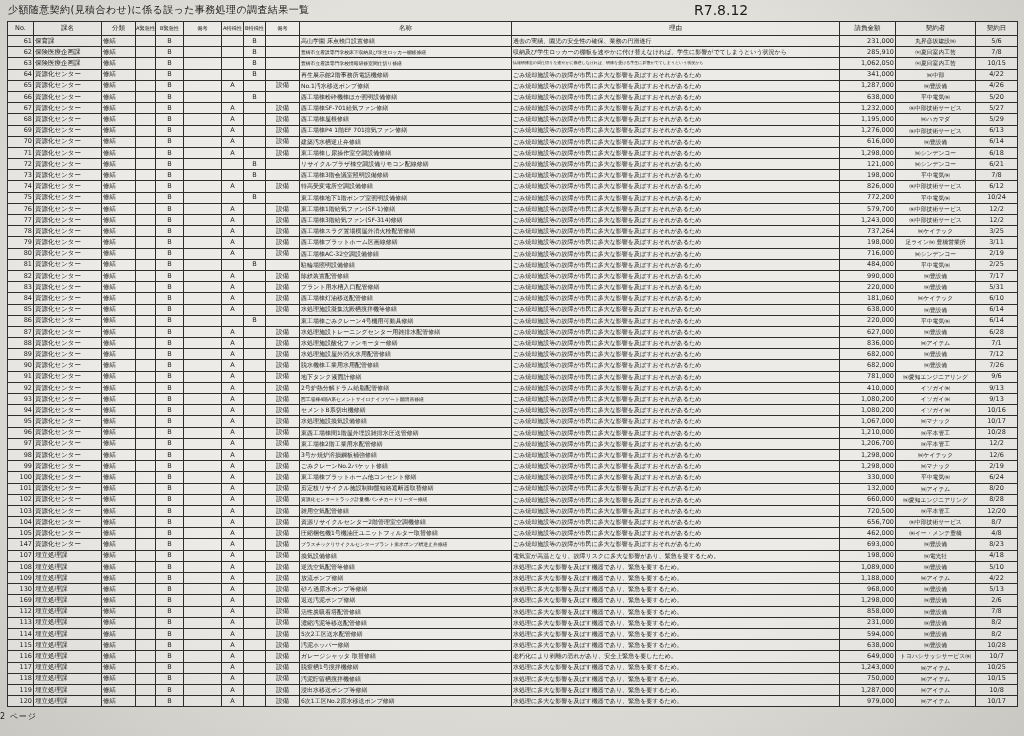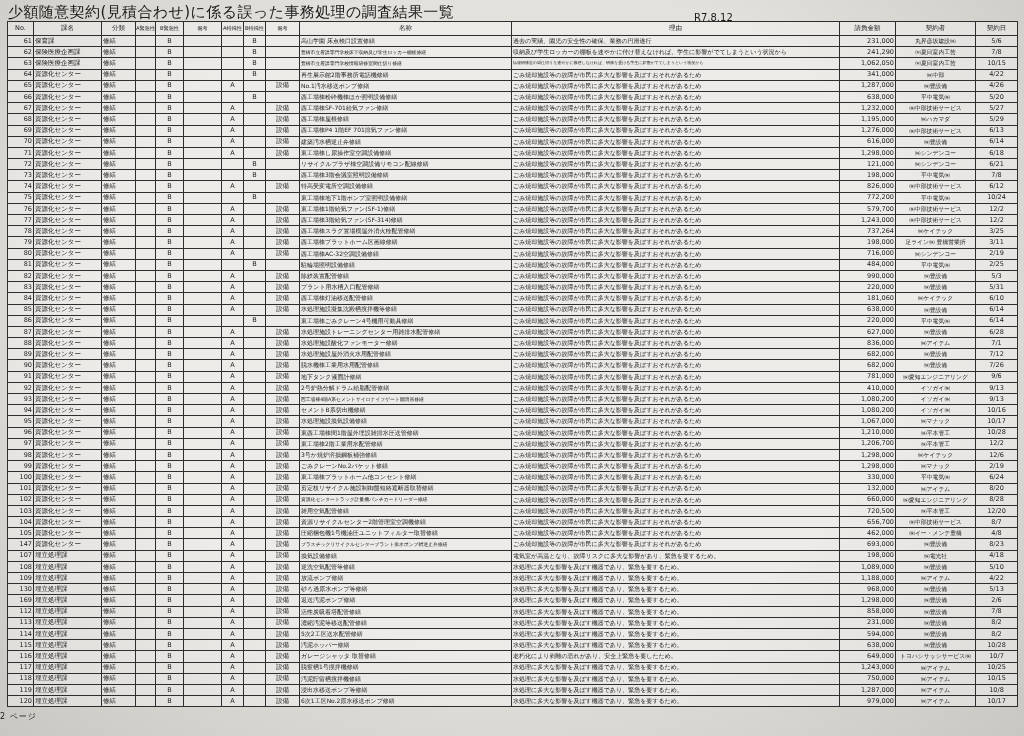--- a/index.html
+++ b/index.html
@@ -1,22 +1,22 @@
 <!DOCTYPE html>
 <html><head>
 <meta charset="utf-8">
 <style>
   html,body{margin:0;padding:0}
   body{
     width:1024px;height:736px;position:relative;overflow:hidden;
     background:radial-gradient(ellipse at 50% 42%, #e3e1dc 55%, #c9c7c2 100%);
     font-family:"DejaVu Sans",sans-serif;color:#1b1b1b;
   }
-  .title{position:absolute;left:8px;top:3px;font-size:15px;letter-spacing:.4px;white-space:nowrap}
-  .docdate{position:absolute;left:694px;top:12px;font-size:10px}
+  .title{position:absolute;left:8px;top:3px;font-size:10px;letter-spacing:.4px;white-space:nowrap}
+  .docdate{position:absolute;left:694px;top:2px;font-size:14px}
   table{
     position:absolute;left:7px;top:21px;width:1010px;
     border-collapse:collapse;table-layout:fixed;
     background:rgba(255,255,255,.35);
   }
   th,td{
     border:1px solid #2e2e2e;padding:0 1px;vertical-align:middle;
     font-size:6.5px;line-height:1.05;font-weight:normal;
     overflow:hidden;white-space:nowrap;
   }
@@ -97,21 +97,21 @@
           <td class="a-l col-1">保険医療企画課</td>
           <td class="a-l col-2">修繕</td>
           <td class="a-c col-3"></td>
           <td class="a-c col-4">B</td>
           <td class="a-c col-5"></td>
           <td class="a-c col-6"></td>
           <td class="a-c col-7">B</td>
           <td class="a-c col-8"></td>
           <td class="a-l col-9 sm">豊橋市立看護専門学校床下収納及び学生ロッカー棚板修繕</td>
           <td class="a-l col-10">収納及び学生ロッカーの棚板を速やかに付け替えなければ、学生に影響がでてしまうという状況から</td>
-          <td class="a-r col-11">241,290</td>
+          <td class="a-r col-11">285,910</td>
           <td class="a-c col-12">㈲夏目室内工芸</td>
           <td class="a-c col-13">7/8</td>
         </tr>
         <tr>
           <td class="a-r col-0">63</td>
           <td class="a-l col-1">保険医療企画課</td>
           <td class="a-l col-2">修繕</td>
           <td class="a-c col-3"></td>
           <td class="a-c col-4">B</td>
           <td class="a-c col-5"></td>
@@ -419,21 +419,21 @@
           <td class="a-c col-3"></td>
           <td class="a-c col-4">B</td>
           <td class="a-c col-5"></td>
           <td class="a-c col-6">A</td>
           <td class="a-c col-7"></td>
           <td class="a-c col-8">設備</td>
           <td class="a-l col-9">除鉄装置配管修繕</td>
           <td class="a-l col-10">ごみ焼却施設等の故障が市民に多大な影響を及ぼすおそれがあるため</td>
           <td class="a-r col-11">990,000</td>
           <td class="a-c col-12">㈱豊設備</td>
-          <td class="a-c col-13">5/3</td>
+          <td class="a-c col-13">7/17</td>
         </tr>
         <tr>
           <td class="a-r col-0">83</td>
           <td class="a-l col-1">資源化センター</td>
           <td class="a-l col-2">修繕</td>
           <td class="a-c col-3"></td>
           <td class="a-c col-4">B</td>
           <td class="a-c col-5"></td>
           <td class="a-c col-6">A</td>
           <td class="a-c col-7"></td>

